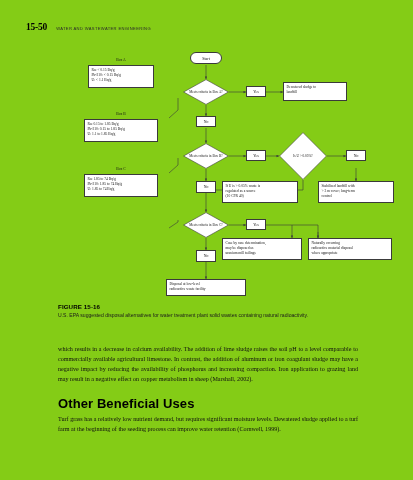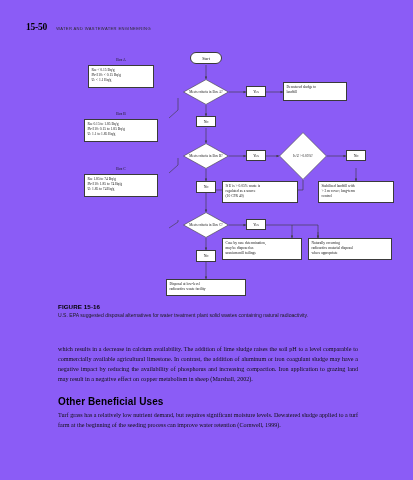--- a/index.html
+++ b/index.html
@@ -11,21 +11,21 @@
     width: 413px;
     height: 480px;
     position: relative;
     font-family: "Liberation Serif", serif;
     color: #1a1a1a;
     overflow: hidden;
   }
   .page {
     position: absolute;
     inset: 0;
-    background: #8b5cf6;
+    background: #84cc16;
   }
 
   
   .runhead {
     position: absolute;
     left: 26px;
     top: 22px;
     display: flex;
     align-items: baseline;
     gap: 9px;
@@ -165,21 +165,21 @@
     font-family: "Liberation Serif", serif;
     font-size: 6.1px;
     line-height: 1.62;
     text-align: justify;
     color: #101010;
   }
   .body-col h2 {
     margin: 12px 0 4px 0;
     font-family: "Liberation Sans", sans-serif;
     font-weight: bold;
-    font-size: 10px;
+    font-size: 13px;
     letter-spacing: 0.1px;
     color: #000;
   }
 </style>
 </head>
 <body>
 
 <div class="page">
 
   <div class="runhead">

